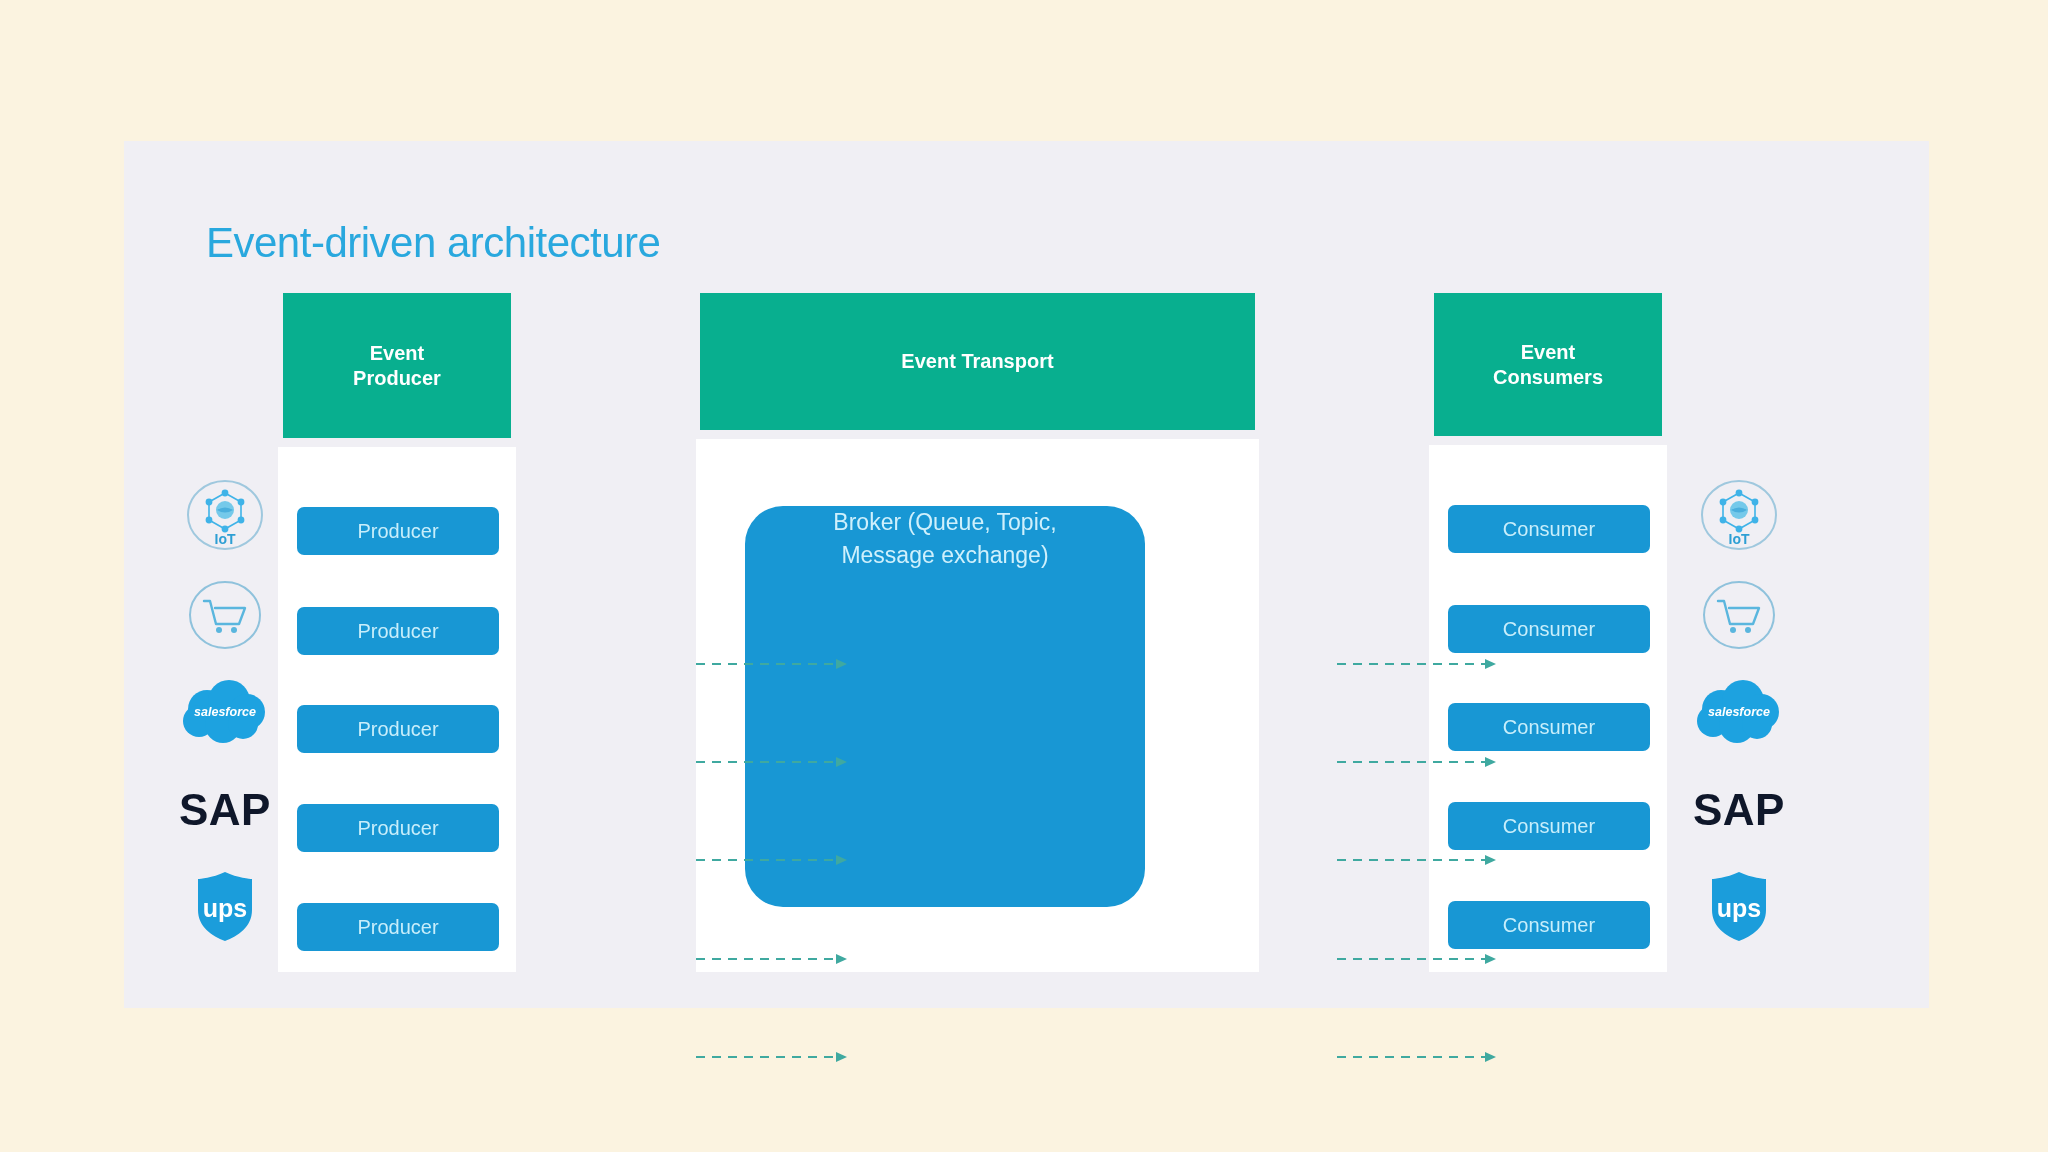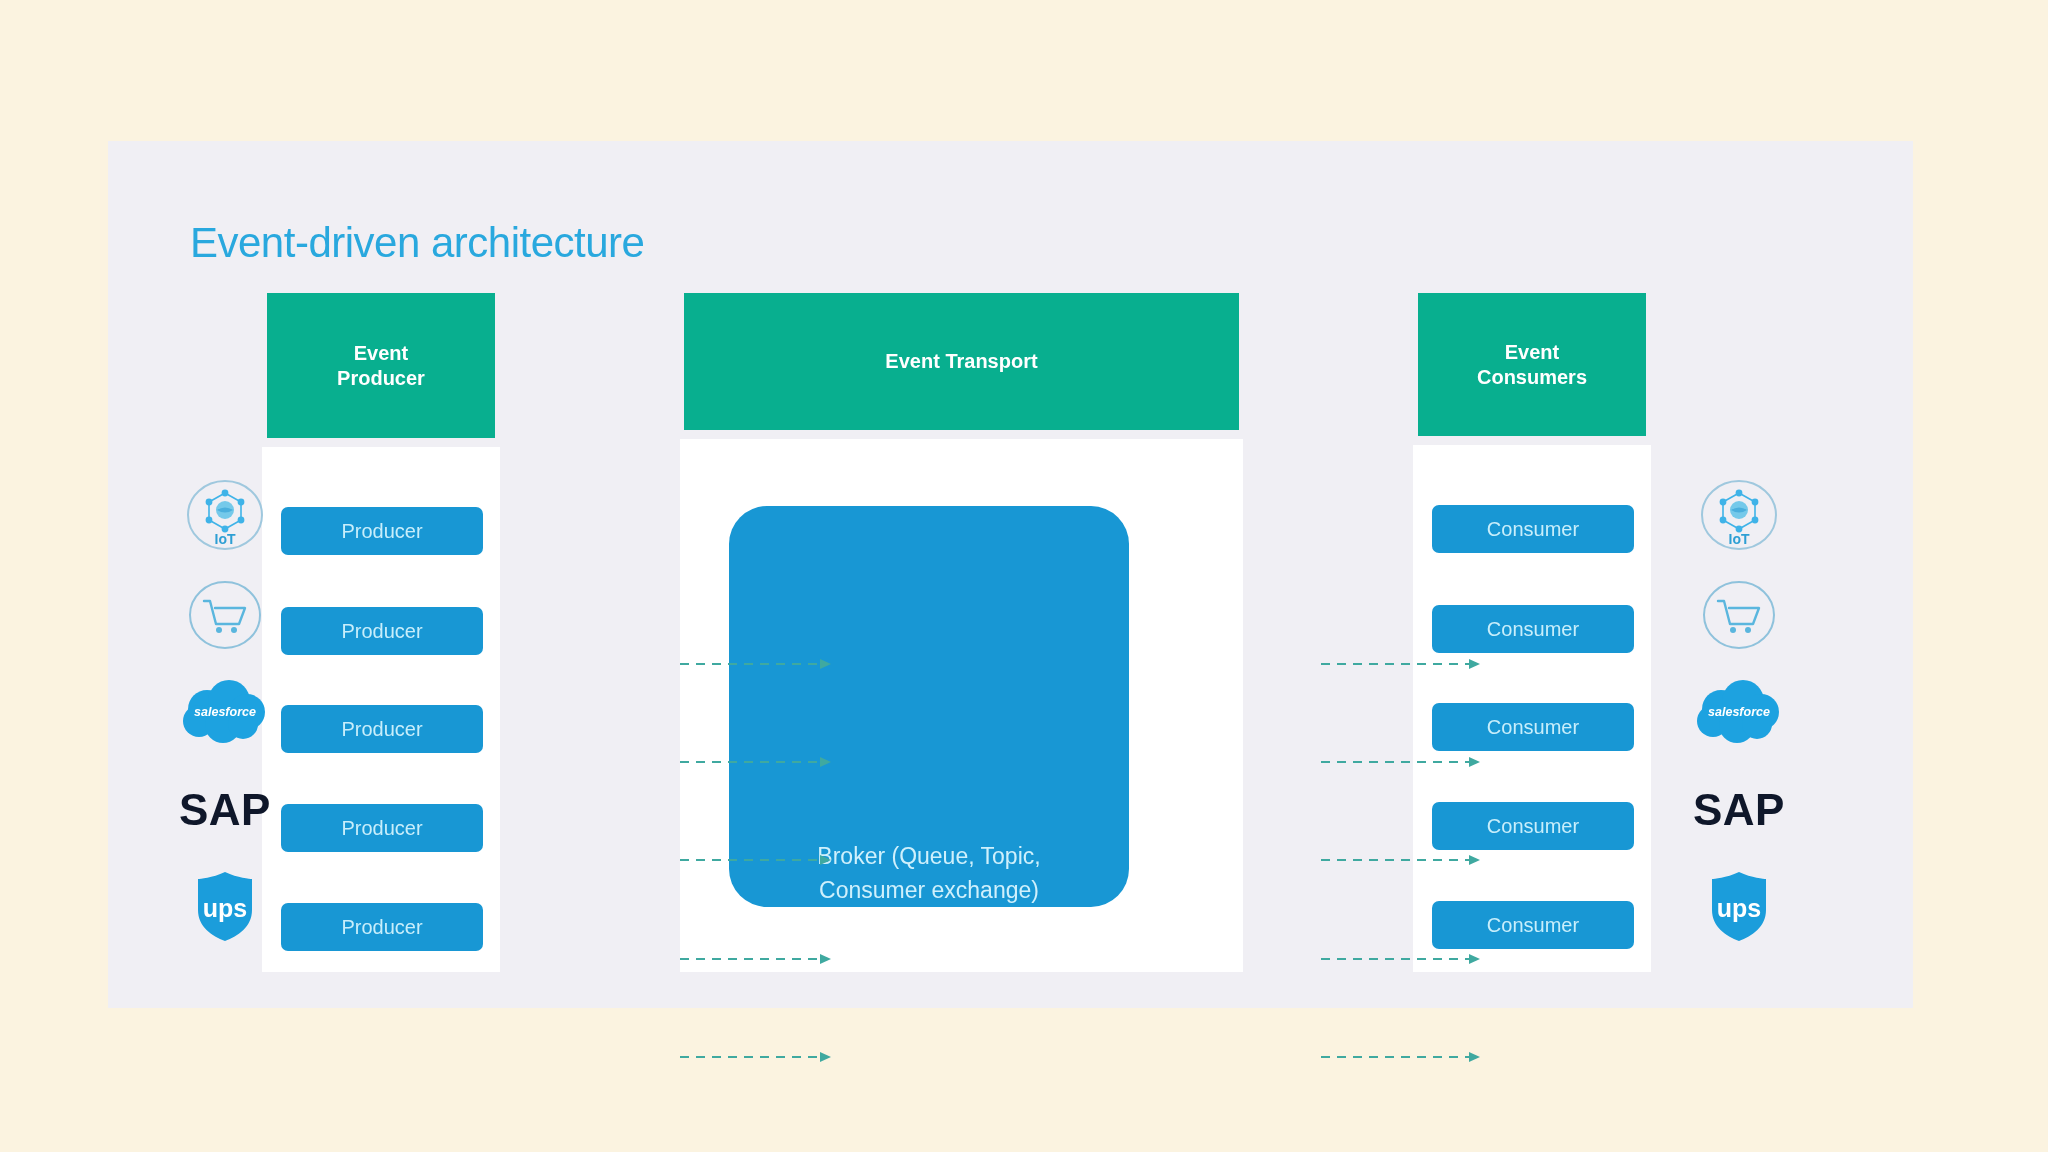--- a/index.html
+++ b/index.html
@@ -10,21 +10,21 @@
     width: 2048px;
     height: 1152px;
     background: #FBF3E0;
     font-family: "Liberation Sans", sans-serif;
     overflow: hidden;
   }
 
   
   #diagram-panel {
     position: absolute;
-    left: 108px;
+    left: 124px;
     top: 141px;
     width: 1805px;
     height: 867px;
     background: #F0EFF4;
   }
 
   
   #diagram-title {
     position: absolute;
     left: 82px;
@@ -119,21 +119,21 @@
     top: 67px;
     width: 400px;
     height: 401px;
     background: #1897D4;
     border-radius: 38px;
     color: #CFF0FC;
     font-size: 23px;
     line-height: 1.45;
     text-align: center;
     display: flex;
-    align-items: flex-end;
+    align-items: flex-start;
     justify-content: center;
     box-sizing: border-box;
   }
 
   
   .arrow {
     position: absolute;
     height: 14px;
   }
   .arrow svg { display: block; overflow: visible; }
@@ -210,21 +210,21 @@
       </div>
     </div>
   </div>
 
   <div class="column-wrap" id="transport-column">
 
     <div class="col-body" id="transport-body">
       <div id="broker-box">
         <div>
           <div>Broker (Queue, Topic,</div>
-          <div>Consumer exchange)</div>
+          <div>Message exchange)</div>
         </div>
       </div>
     </div>
 
     <div class="col-header" id="transport-header">
       <span>Event Transport</span>
     </div>
   </div>
 
   <div class="column-wrap" id="consumers-column">

